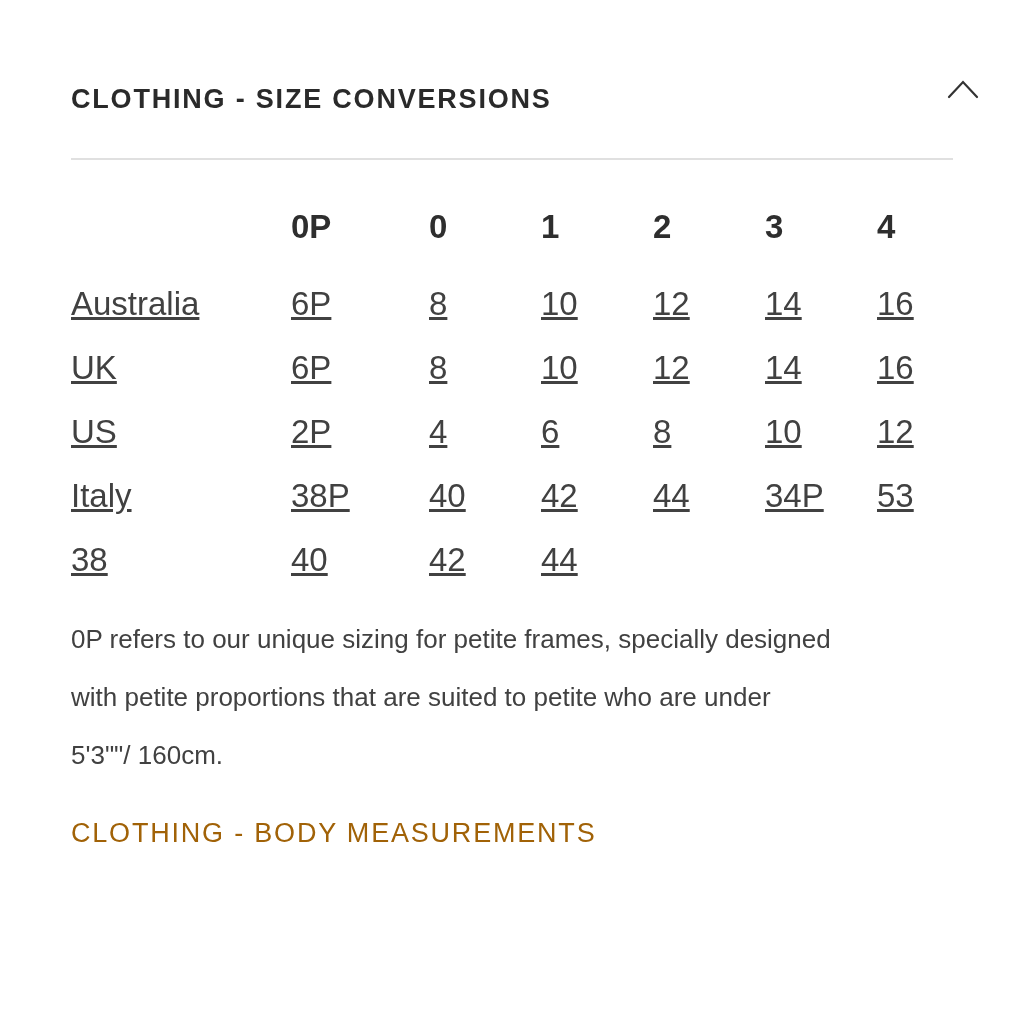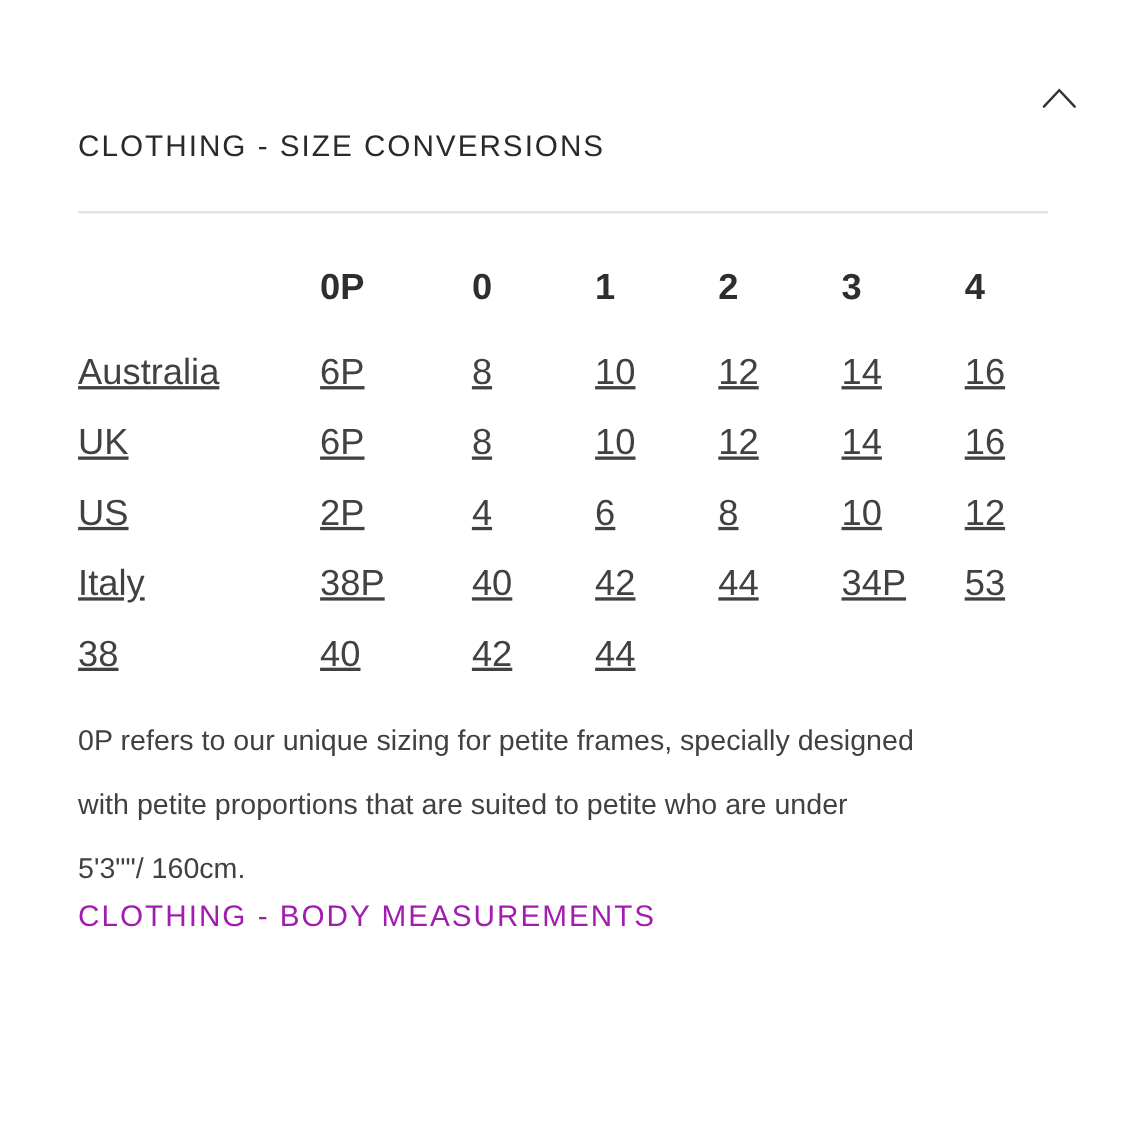--- a/index.html
+++ b/index.html
@@ -18,24 +18,24 @@
   .collapse-btn {
     position: absolute;
     top: 74px; right: 38px;
     width: 46px; height: 30px;
     background: transparent;
     border: none;
     cursor: pointer;
     display: flex; align-items: center; justify-content: center;
   }
   .section-title {
-    padding-top: 118px;
+    padding-top: 84px;
     font-size: 27px;
     line-height: 31px;
-    font-weight: 400;
+    font-weight: 700;
     letter-spacing: 1.8px;
     color: #2a2a2a;
     white-space: nowrap;
   }
   .divider {
     margin-top: 43px;
     height: 2px;
     width: 882px;
     background: #e0e0e0;
   }
@@ -61,25 +61,26 @@
     text-decoration: underline;
   }
   .note {
     margin-top: 18px;
     font-size: 26px;
     line-height: 58px;
     color: #414141;
   }
   .note .note-line { white-space: nowrap; }
   .section-title-2 {
+    margin-top: 34px;
     font-size: 27px;
     line-height: 31px;
     font-weight: 400;
     letter-spacing: 1.8px;
-    color: #a21caf;
+    color: #a16207;
     white-space: nowrap;
     cursor: pointer;
   }
 </style>
 </head>
 <body>
 
 <div class="page">
 
   <button class="collapse-btn" aria-label="Collapse section">

